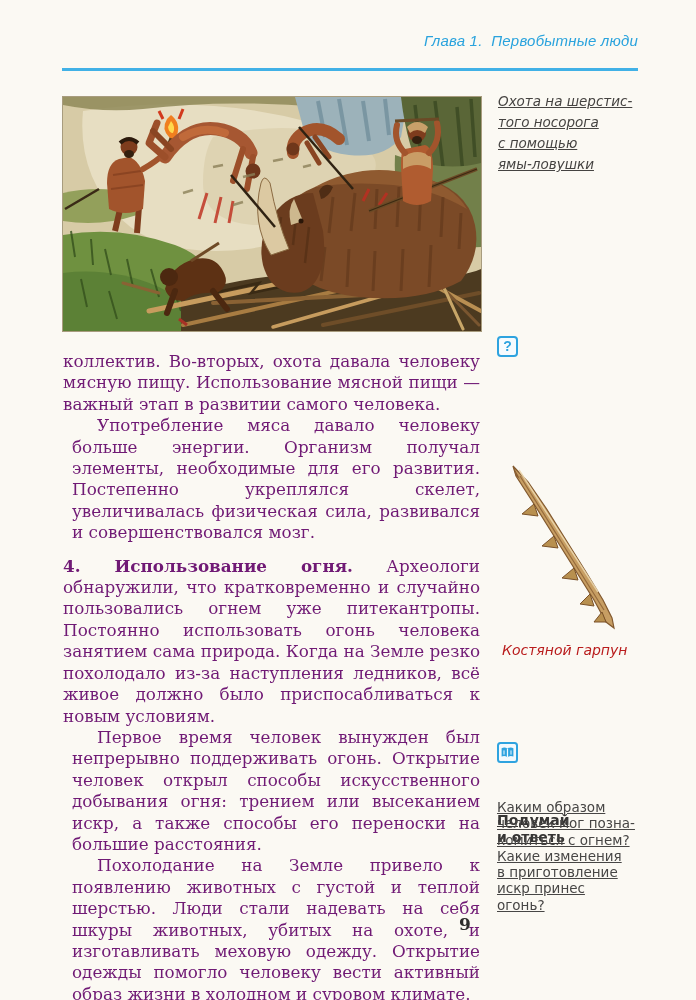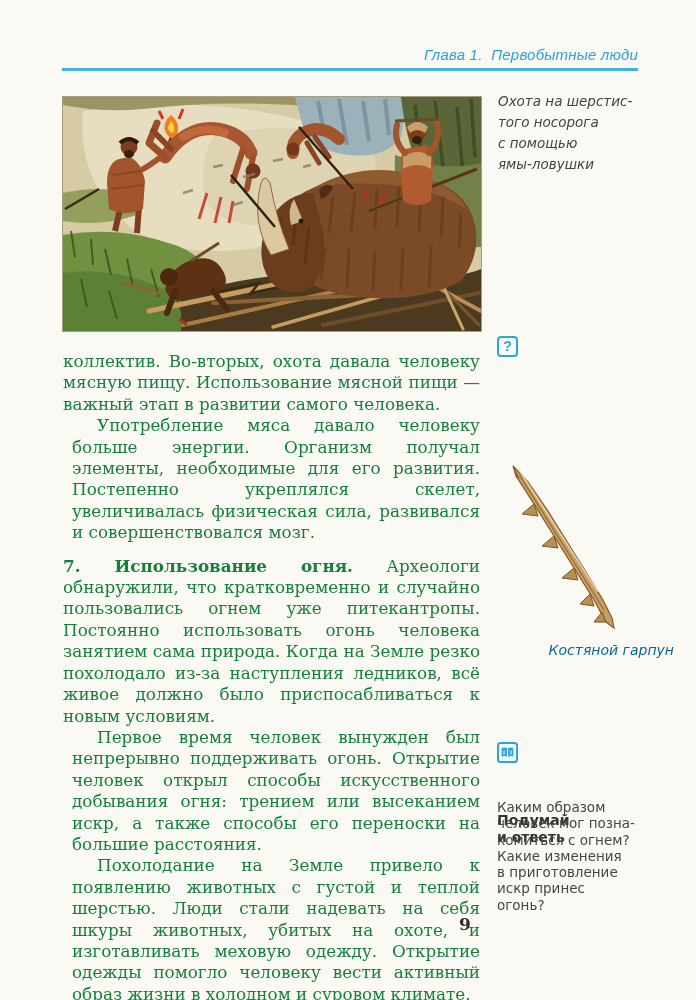--- a/index.html
+++ b/index.html
@@ -1,48 +1,48 @@
 <!DOCTYPE html>
 <html lang="ru"><head>
 <meta charset="utf-8">
 <style>
   html,body{margin:0;padding:0;}
   .page{position:relative;width:696px;height:1000px;background:#fbf9f3;overflow:hidden;
         font-family:"Liberation Sans",sans-serif;}
-  .preline{white-space:pre-line;}
+  .preline{white-space:pre-line;text-decoration:underline;}
 
-  .header-chapter{position:absolute;top:46px;right:58px;font:italic 15px "Liberation Sans",sans-serif;
+  .header-chapter{position:absolute;top:32px;right:58px;font:italic 15px "Liberation Sans",sans-serif;
         color:#2aa3dd;white-space:pre;letter-spacing:.2px;}
   .header-rule{position:absolute;top:68px;left:62px;width:576px;height:3px;background:#41b1e6;}
 
   .figure-main{position:absolute;top:96px;left:62px;width:418px;height:234px;border:1px solid #a89c7e;}
   .figure-main svg{display:block;}
 
   .caption-main{position:absolute;top:91px;left:498px;width:155px;
         font:italic 13.5px/21px "DejaVu Sans","Liberation Sans",sans-serif;color:#454341;}
 
   .q-icon{position:absolute;top:336px;left:497px;width:17px;height:17px;border:2px solid #2ea3df;
         border-radius:4px;background:#f6fbfe;color:#2ea3df;
         font:bold 14px/17px "Liberation Sans",sans-serif;text-align:center;}
   .q-text{position:absolute;top:357px;left:497px;width:155px;
         font:13.5px/21.5px "DejaVu Sans","Liberation Sans",sans-serif;color:#474645;}
 
   .figure-harpoon{position:absolute;top:460px;left:498px;width:140px;height:178px;}
-  .caption-harpoon{position:absolute;top:640px;left:524px;width:150px;
-        font:italic 14px/20px "DejaVu Sans","Liberation Sans",sans-serif;color:#0369a1;text-align:right;}
+  .caption-harpoon{position:absolute;top:640px;left:502px;width:150px;
+        font:italic 14px/20px "DejaVu Sans","Liberation Sans",sans-serif;color:#b91c1c;}
 
   .think-icon{position:absolute;top:742px;left:497px;width:21px;height:21px;}
   .think-title{position:absolute;top:764px;left:497px;width:150px;
         font:bold 14px/16.5px "DejaVu Sans","Liberation Sans",sans-serif;color:#363534;margin-top:48px;}
   .think-text{position:absolute;top:799px;left:497px;width:155px;
         font:13.5px/16.3px "DejaVu Sans","Liberation Sans",sans-serif;color:#474645;}
 
   .body-text{position:absolute;top:351px;left:63px;width:417px;}
   .body-text p{margin:0;text-align:justify;
-        font:16.8px/21.4px "DejaVu Serif","Liberation Serif",serif;color:#15803d;}
+        font:16.8px/21.4px "DejaVu Serif","Liberation Serif",serif;color:#701a75;}
   .body-text p.ind{text-indent:25px;margin-left:9px;}
   .body-text p.gap{margin-top:12px;}
   .body-text b{font-weight:bold;}
 
   .page-number{position:absolute;top:914px;left:459px;
         font:bold 17px "DejaVu Serif","Liberation Serif",serif;color:#2e2d2c;}
 </style>
 </head>
 <body>
 
@@ -178,20 +178,20 @@
 человек мог позна-
 комиться с огнем?
 Какие изменения
 в приготовление
 искр принес
 огонь?</div>
 
   <div class="body-text">
     <p>коллектив. Во-вторых, охота давала человеку мясную пищу. Использование мясной пищи — важный этап в развитии самого человека.</p>
     <p class="ind">Употребление мяса давало человеку больше энергии. Организм получал элементы, необходи­мые для его развития. Постепенно укреплялся скелет, увеличивалась физическая сила, разви­вался и совершенствовался мозг.</p>
-    <p class="gap"><b>7. Использование огня.</b><span> Археологи обнаружили, что кратковременно и случайно пользовались ог­нем уже питекантропы. Постоянно использовать огонь человека занятием сама природа. Когда на Земле резко похолодало из-за наступления лед­ников, всё живое должно было приспосабливать­ся к новым условиям.</span></p>
+    <p class="gap"><b>4. Использование огня.</b><span> Археологи обнаружили, что кратковременно и случайно пользовались ог­нем уже питекантропы. Постоянно использовать огонь человека занятием сама природа. Когда на Земле резко похолодало из-за наступления лед­ников, всё живое должно было приспосабливать­ся к новым условиям.</span></p>
     <p class="ind">Первое время человек вынужден был непре­рывно поддерживать огонь. Открытие человек от­крыл способы искусственного добывания огня: трением или высеканием искр, а также способы его переноски на большие расстояния.</p>
     <p class="ind">Похолодание на Земле привело к появлению животных с густой и теплой шерстью. Люди стали надевать на себя шкуры животных, уби­тых на охоте, и изготавливать меховую одеж­ду. Открытие одежды помогло человеку вести активный образ жизни в холодном и суровом климате.</p>
   </div>
 
   <div class="page-number">9</div>
 
 </div>
 
 </body></html>

